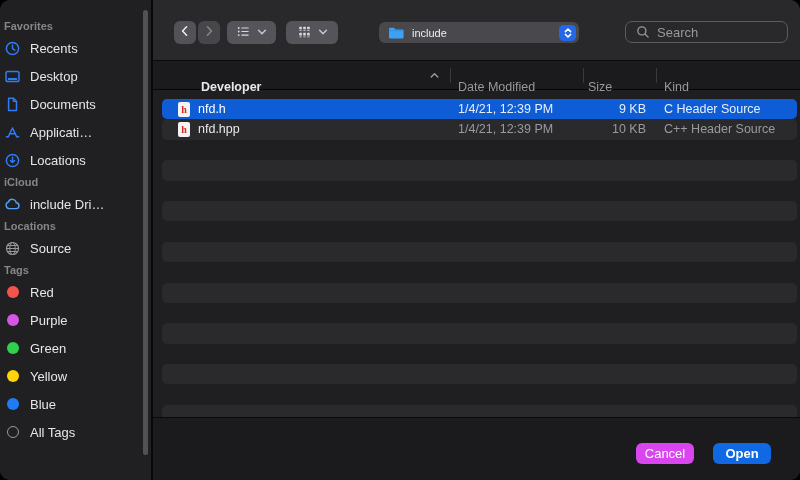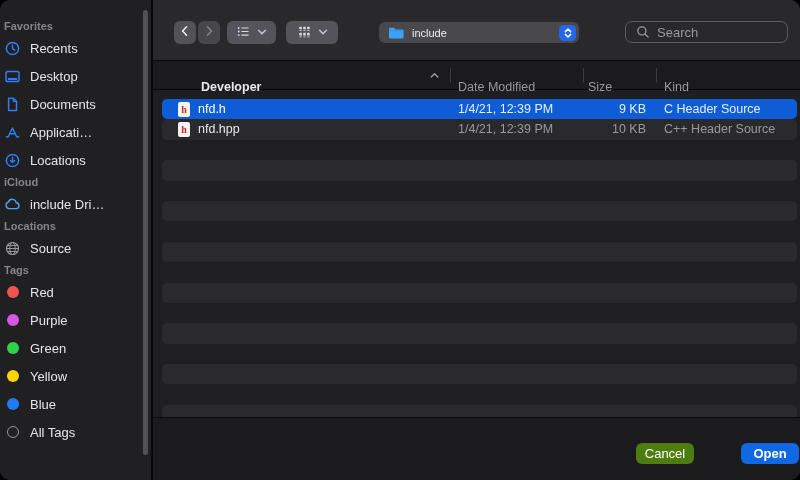--- a/index.html
+++ b/index.html
@@ -122,22 +122,22 @@
 
   
   .footer {
     position:absolute; top:417px; left:0; right:0; bottom:0;
     background:#1b1b1e; border-top:1px solid #0a0a0c;
   }
   .btn {
     position:absolute; top:25px; height:21px; border:none; border-radius:6px;
     font-size:13px; color:#fff; font-family:inherit; cursor:default; padding:0;
   }
-  .btn-cancel { left:483px; width:58px; background:#4d7c0f; }
-  .btn-open   { left:588px; width:58px; background:var(--open-blue, #1168e3); font-weight:700; }
+  .btn-cancel { left:483px; width:58px; background:#d946ef; }
+  .btn-open   { left:560px; width:58px; background:var(--open-blue, #1168e3); font-weight:700; }
 </style>
 </head>
 <body>
 
 <div class="window">
 
   <aside class="sidebar">
     <div>
         <div class="sb-section">
           <div class="sb-header">Favorites</div>

